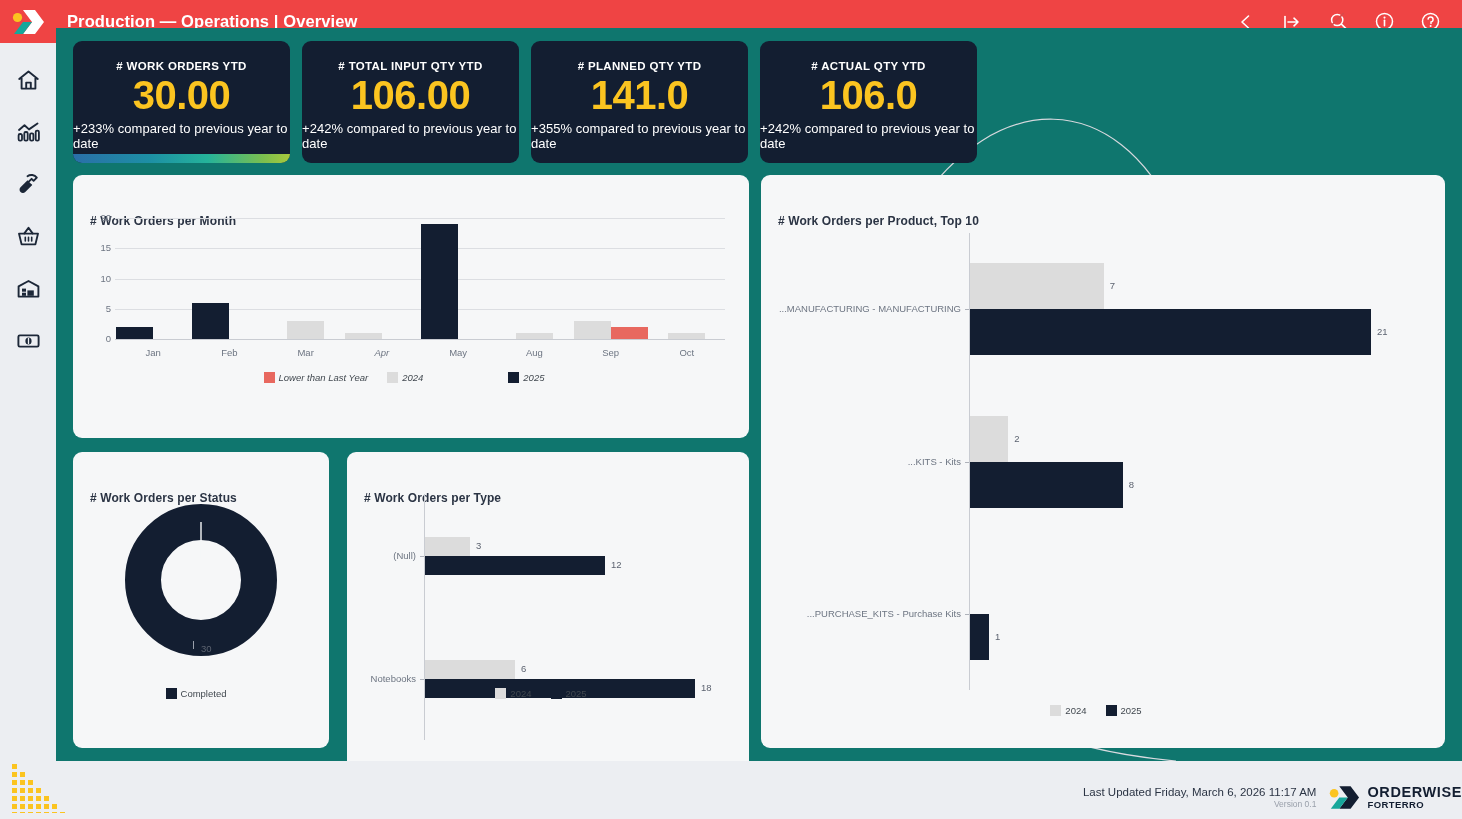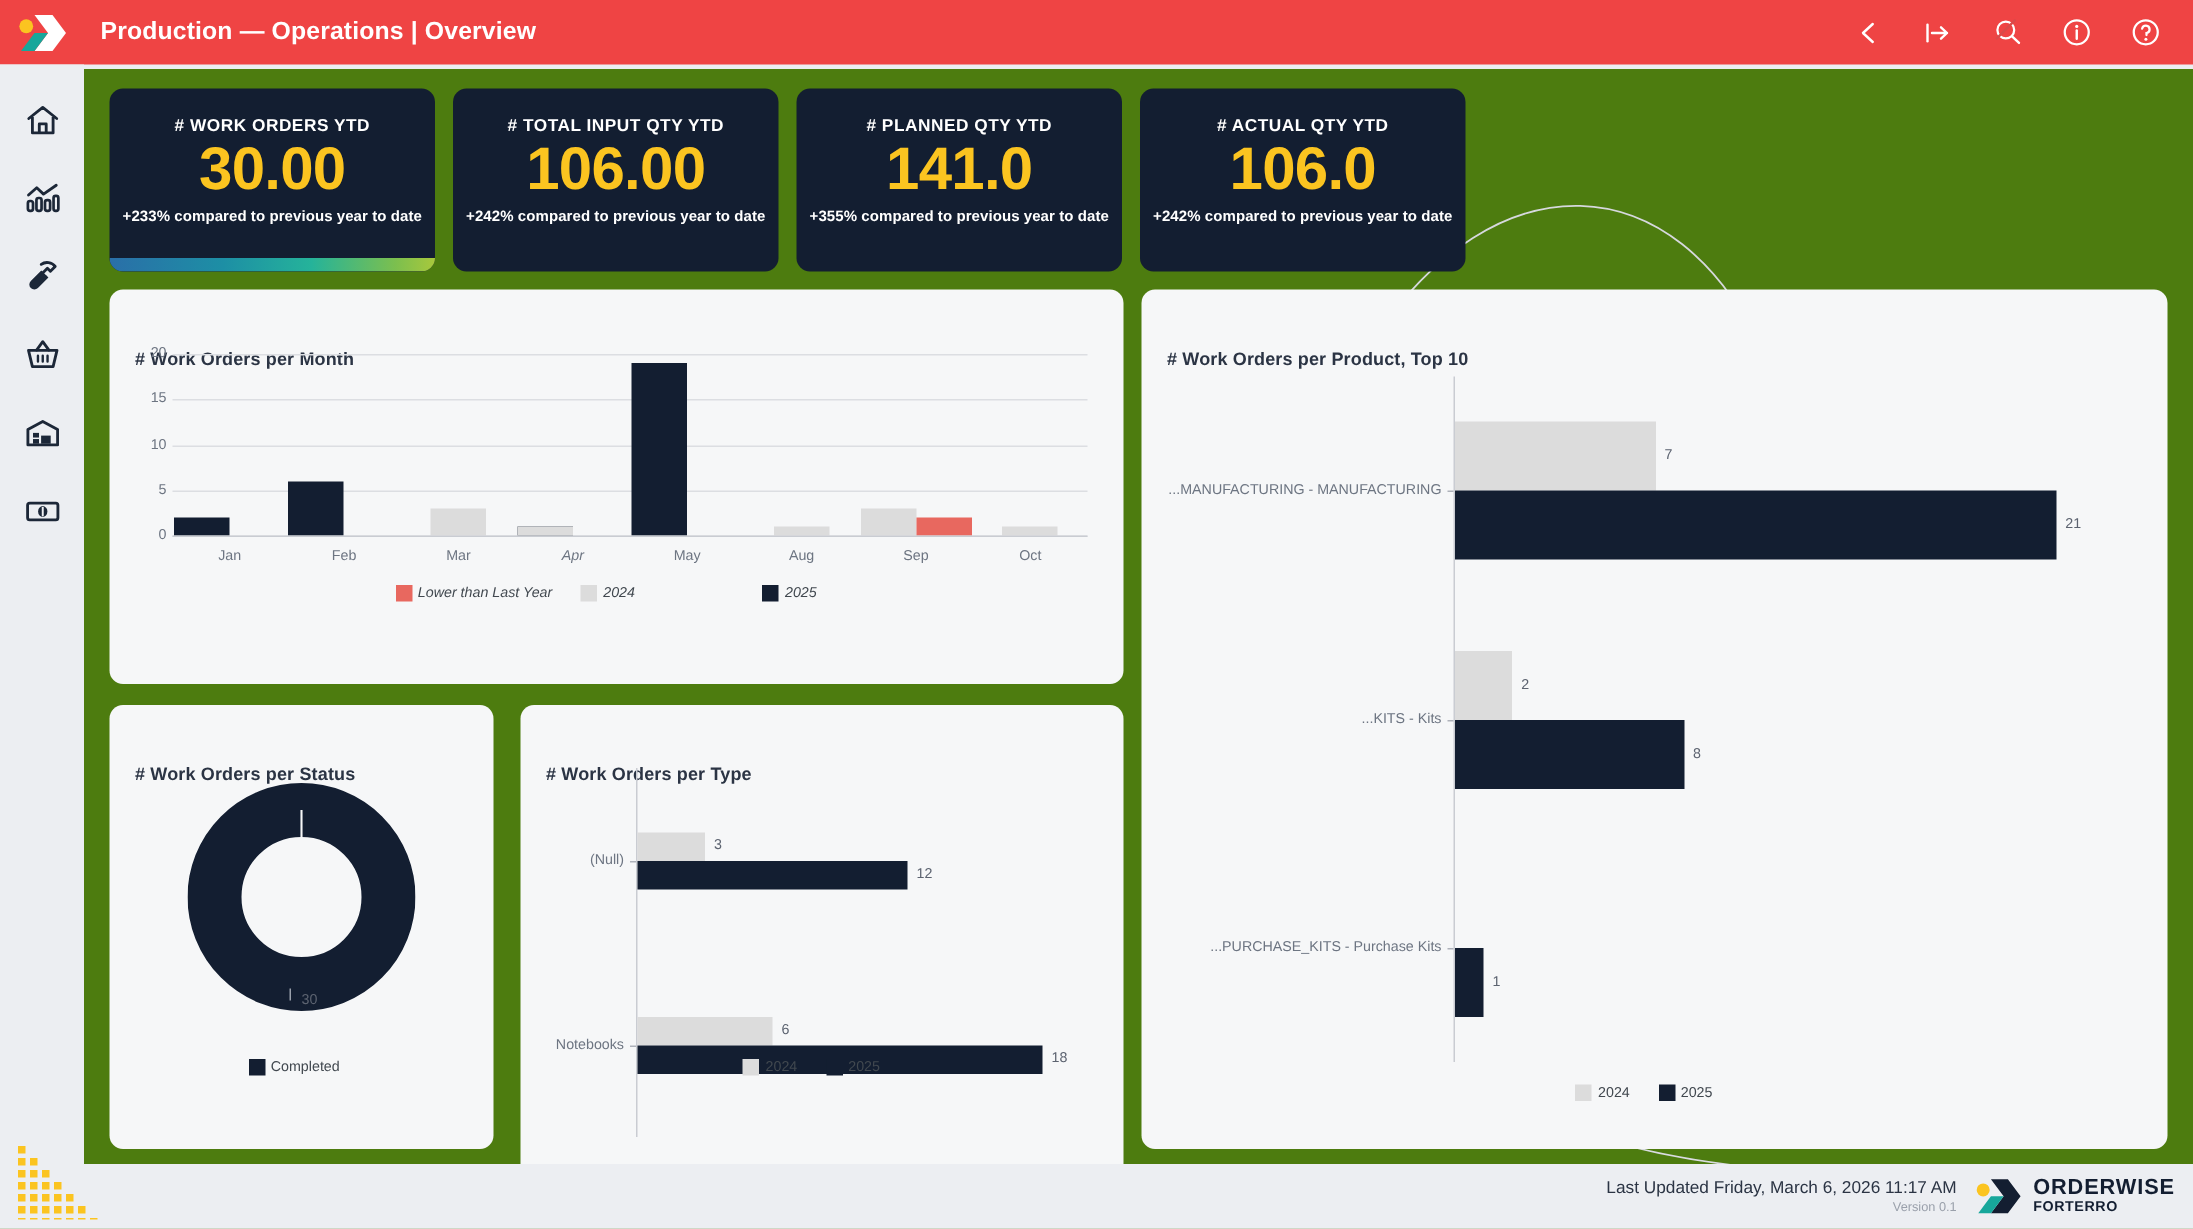--- a/index.html
+++ b/index.html
@@ -27,36 +27,36 @@
   
   .sidebar {
     position: absolute; top: 43px; left: 0; width: 56px; height: 776px;
     background: #eceef2; display: flex; flex-direction: column;
     align-items: center; padding-top: 24px; gap: 26px;
   }
   .sb-ico { width: 26px; height: 26px; display: flex; align-items: center; justify-content: center; cursor: pointer; }
 
   
   .canvas {
-    position: absolute; top: 46px; left: 56px;
+    position: absolute; top: 28px; left: 56px;
     width: 1406px; height: 733px;
-    background: #4d7c0f; overflow: hidden;
+    background: #0f766e; overflow: hidden;
   }
   .bg-curve { position: absolute; inset: 0; pointer-events: none; }
 
   
   .kpi-row { position: absolute; top: 13px; left: 17px; display: flex; gap: 12px; }
   .kpi {
     width: 217px; height: 122px; background: #131e31; border-radius: 9px;
     position: relative; overflow: hidden; display: flex; flex-direction: column;
     align-items: center; justify-content: flex-start; padding-top: 19px;
   }
   .kpi-label { color: #fff; font-size: 11.5px; font-weight: bold; letter-spacing: .35px; }
   .kpi-value { color: #fbc420; font-size: 40px; font-weight: bold; line-height: 1.05; margin-top: 2px; letter-spacing: -.5px; }
-  .kpi-sub { color: #fff; font-size: 10px; font-weight: bold; margin-top: 5px; letter-spacing: .05px; }
+  .kpi-sub { color: #fff; font-size: 13px; font-weight: normal; margin-top: 5px; letter-spacing: .05px; }
   .kpi-bar { position: absolute; left: 0; bottom: 0; width: 100%; height: 9px;
     background: linear-gradient(90deg, #2a6fa8 0%, #1d8fa5 35%, #25b39a 62%, #7cbf4e 88%, #a8c83c 100%); }
 
   
   .panel { position: absolute; background: #f6f7f8; border-radius: 9px; }
   .panel-title { font-size: 12px; font-weight: bold; color: #2b3444; letter-spacing: .1px; margin-top: 24px; }
 
   #panel-month   { left: 17px;  top: 147px; width: 676px; height: 263px; }
   #panel-product { left: 705px; top: 147px; width: 684px; height: 573px; }
   #panel-status  { left: 17px;  top: 424px; width: 256px; height: 296px; }
@@ -78,21 +78,20 @@
   .legend .item { display: flex; align-items: center; gap: 4px; }
   .swatch { width: 11px; height: 11px; display: inline-block; }
 
   
   .donut-wrap { position: absolute; left: 50%; transform: translateX(-50%); top: 52px; }
 
   
   .footer {
     position: absolute; left: 56px; top: 776px; width: 1406px; height: 43px;
     background: #eceef2; display: flex; align-items: center; justify-content: flex-end;
-    padding-right: 12px;
   }
   .footer-text { text-align: right; margin-right: 12px; }
   .updated { font-size: 11.5px; color: #2b3444; }
   .version { font-size: 8.5px; color: #9aa0ab; margin-top: 1px; }
   .brand { display: flex; align-items: center; gap: 7px; }
   .brand-txt { line-height: 1.05; }
   .brand-1 { font-size: 14.5px; font-weight: bold; color: #131e31; letter-spacing: .6px; }
   .brand-2 { font-size: 9.5px; font-weight: bold; color: #131e31; letter-spacing: .4px; }
 
   .dots { position: absolute; left: 6px; bottom: 6px; }

